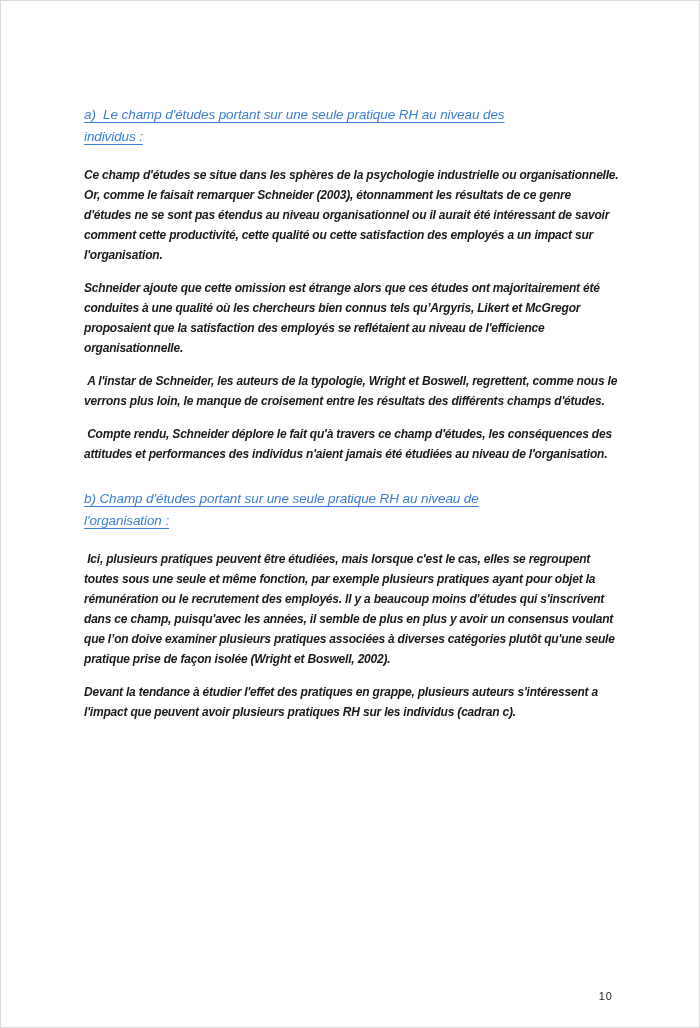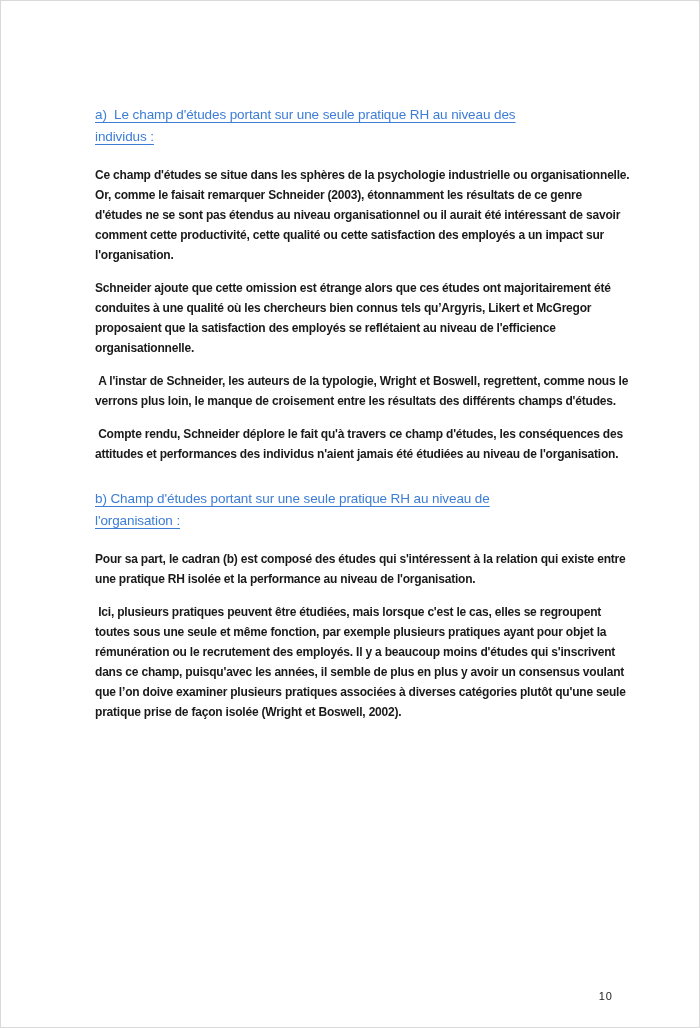--- a/index.html
+++ b/index.html
@@ -8,23 +8,24 @@
     height: 1028px;
     background: #ffffff;
     border: 1px solid #d9d9d9;
     box-sizing: border-box;
     overflow: hidden;
     position: relative;
     font-family: "Liberation Sans", sans-serif;
   }
   .content {
     position: absolute;
-    left: 94px;
+    left: 83px;
     top: 103px;
     width: 537px;
+    font-style: italic;
   }
   .heading {
     color: var(--heading-color, #3c7dd6);
     font-size: 13.5px;
     line-height: 22px;
     font-weight: 400;
     letter-spacing: -0.1px;
     text-decoration: underline;
     text-decoration-color: var(--heading-color, #3c7dd6);
     text-underline-offset: 3px;
@@ -55,17 +56,17 @@
 
 <div class="content">
   <div class="heading">a)  Le champ d'études portant sur une seule pratique RH au niveau des
 individus :</div>
   <p class="paragraph">Ce champ d'études se situe dans les sphères de la psychologie industrielle ou organisationnelle. Or, comme le faisait remarquer Schneider (2003), étonnamment les résultats de ce genre d'études ne se sont pas étendus au niveau organisationnel ou il aurait été intéressant de savoir comment cette productivité, cette qualité ou cette satisfaction des employés a un impact sur l'organisation.</p>
   <p class="paragraph">Schneider ajoute que cette omission est étrange alors que ces études ont majoritairement été conduites à une qualité où les chercheurs bien connus tels qu’Argyris, Likert et McGregor proposaient que la satisfaction des employés se reflétaient au niveau de l'efficience organisationnelle.</p>
   <p class="paragraph">&nbsp;A l'instar de Schneider, les auteurs de la typologie, Wright et Boswell, regrettent, comme nous le verrons plus loin, le manque de croisement entre les résultats des différents champs d'études.</p>
   <p class="paragraph">&nbsp;Compte rendu, Schneider déplore le fait qu'à travers ce champ d'études, les conséquences des attitudes et performances des individus n'aient jamais été étudiées au niveau de l'organisation.</p>
   <div class="heading not-first">b) Champ d'études portant sur une seule pratique RH au niveau de
 l'organisation :</div>
-  <p class="paragraph">Pour sa part, le cadran (b) est composé des études qui s'intéressent à la relation qui existe entre une pratique RH isolée et la performance au niveau de l'organisation.</p>
   <p class="paragraph">&nbsp;Ici, plusieurs pratiques peuvent être étudiées, mais lorsque c'est le cas, elles se regroupent toutes sous une seule et même fonction, par exemple plusieurs pratiques ayant pour objet la rémunération ou le recrutement des employés. Il y a beaucoup moins d'études qui s'inscrivent dans ce champ, puisqu'avec les années, il semble de plus en plus y avoir un consensus voulant que l’on doive examiner plusieurs pratiques associées à diverses catégories plutôt qu'une seule pratique prise de façon isolée (Wright et Boswell, 2002).</p>
+  <p class="paragraph">Devant la tendance à étudier l'effet des pratiques en grappe, plusieurs auteurs s'intéressent a l'impact que peuvent avoir plusieurs pratiques RH sur les individus (cadran c).</p>
 </div>
 
 <div class="page-number">10</div>
 
 </body></html>

